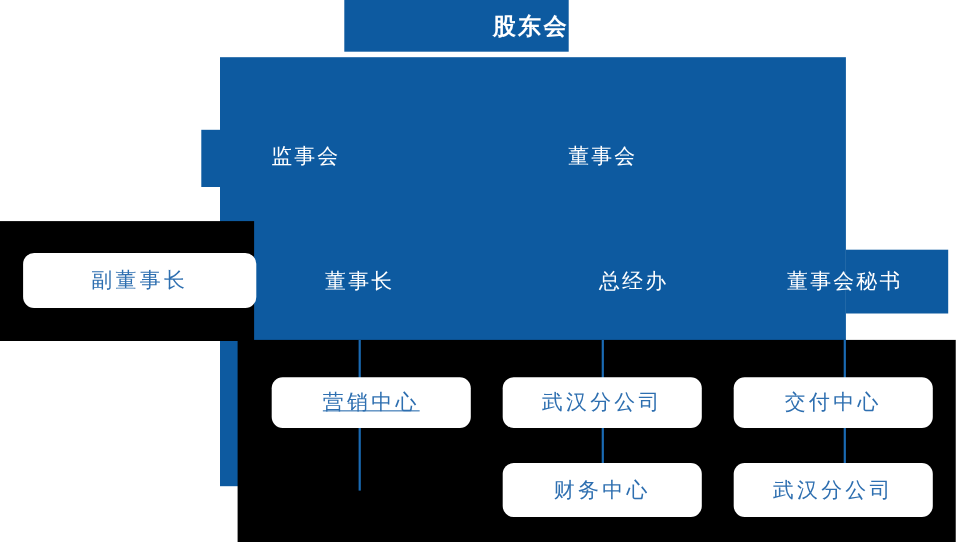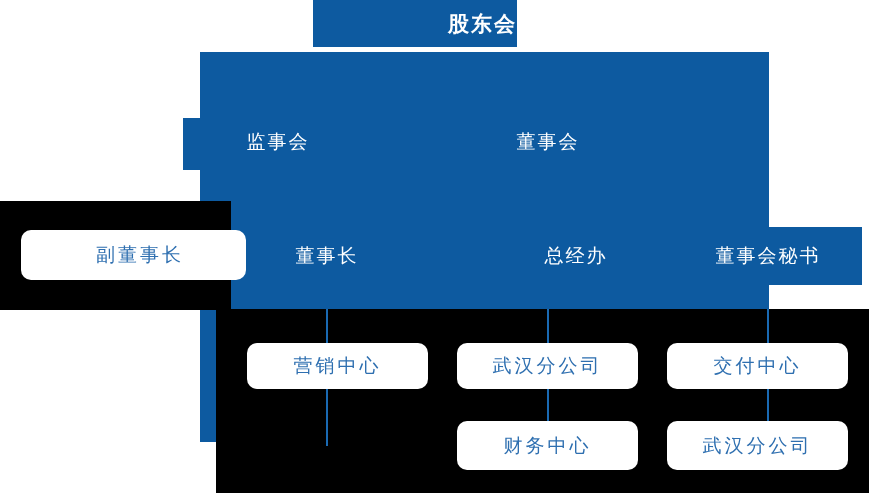--- a/index.html
+++ b/index.html
@@ -42,24 +42,24 @@
   .conn-v{width:2px;top:309px;height:137px;}
   .conn-v1{left:326px;}
   .conn-v2{left:547px;}
   .conn-v3{left:767px;}
   
   .node{
     z-index:5;background:#ffffff;border-radius:10px;
     display:flex;align-items:center;justify-content:center;
     color:#2e6fb0;font-size:19px;letter-spacing:3px;white-space:nowrap;
   }
-  .node-vice{left:21px;top:230px;width:212px;height:50px;padding-left:13px;}
+  .node-vice{left:21px;top:230px;width:212px;height:50px;}
   .row3{top:343px;height:46px;}
   .row4{top:421px;height:49px;}
-  .col1{left:247px;width:181px;}
+  .col1{left:247px;width:181px;text-decoration:underline;}
   .col2{left:457px;width:181px;}
   .col3{left:667px;width:181px;}
 </style>
 </head>
 <body>
 
 <div id="canvas">
 
   <div class="abs blue-shape blue-main"></div>
   <div class="abs blue-shape blue-tab-left"></div>

